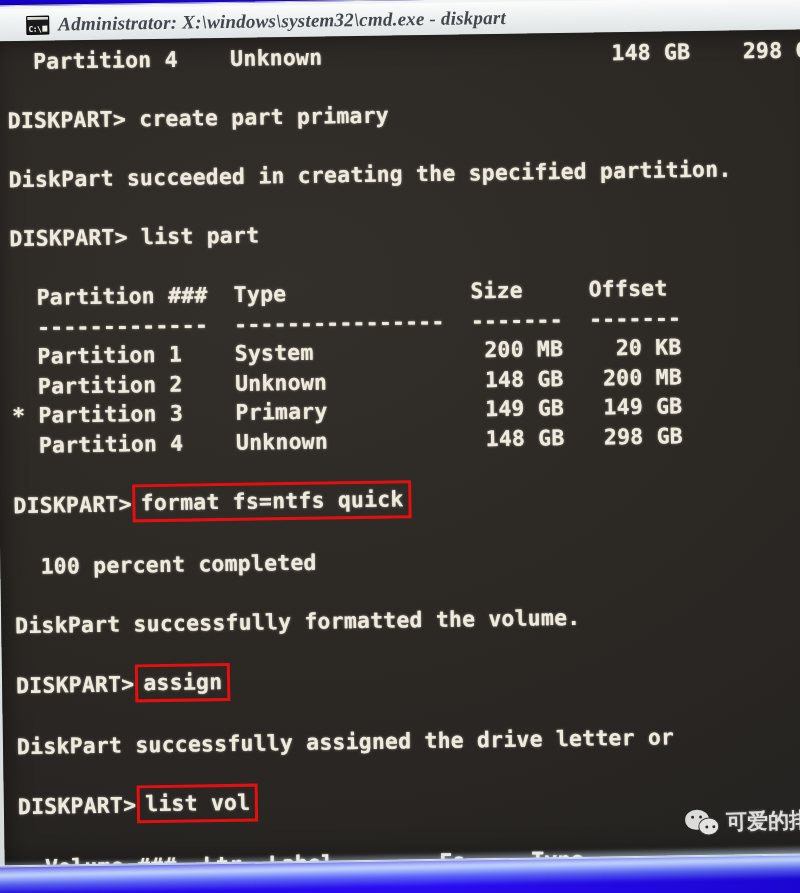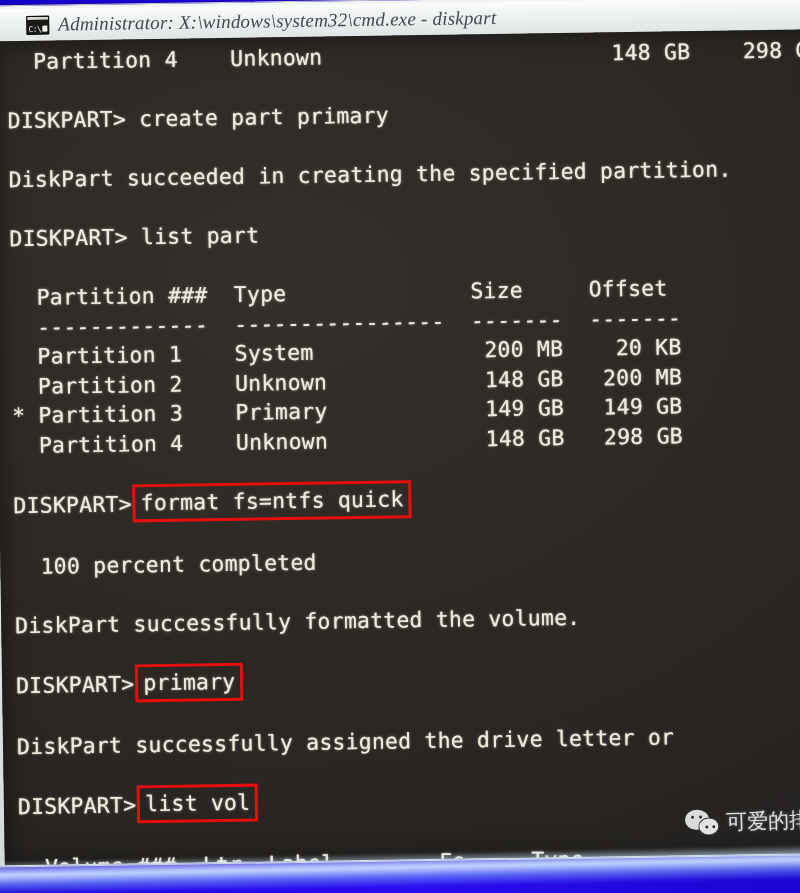--- a/index.html
+++ b/index.html
@@ -10,20 +10,21 @@
     font-family:"DejaVu Sans Mono", monospace;
     position:relative;
   }
 
   
   #photo{
     position:absolute;inset:0;
     background:
       linear-gradient(100deg,#1400c8 0%,#2206e6 28%,#2a0cf0 60%,#1b05d2 100%);
     overflow:hidden;
+    font-weight:bold;
   }
   
   #glare{
     position:absolute;left:-60px;right:-60px;bottom:6px;height:34px;
     background:linear-gradient(180deg,rgba(255,255,255,0) 0%,rgba(210,235,255,.92) 42%,rgba(140,190,255,.5) 70%,rgba(30,10,210,0) 100%);
     transform:rotate(-1.15deg);
     filter:blur(1.2px);
     pointer-events:none;
   }
 
@@ -172,21 +173,21 @@
         <div class="row" id="part-row-2">  Partition 2    Unknown            148 GB   200 MB</div>
         <div class="row" id="part-row-3">* Partition 3    Primary            149 GB   149 GB</div>
         <div class="row" id="part-row-4">  Partition 4    Unknown            148 GB   298 GB</div>
         <div class="row blank" id="blank-5"> </div>
         <div class="row" id="cmd-format"><span class="seg">DISKPART&gt;</span><span class="seg boxed">format fs=ntfs quick</span></div>
         <div class="row blank" id="blank-6"> </div>
         <div class="row" id="msg-percent">  100 percent completed</div>
         <div class="row blank" id="blank-7"> </div>
         <div class="row" id="msg-format-ok">DiskPart successfully formatted the volume.</div>
         <div class="row blank" id="blank-8"> </div>
-        <div class="row" id="cmd-assign"><span class="seg">DISKPART&gt;</span><span class="seg boxed">primary</span></div>
+        <div class="row" id="cmd-assign"><span class="seg">DISKPART&gt;</span><span class="seg boxed">assign</span></div>
         <div class="row blank" id="blank-9"> </div>
         <div class="row" id="msg-assign-ok">DiskPart successfully assigned the drive letter or</div>
         <div class="row blank" id="blank-10"> </div>
         <div class="row" id="cmd-list-vol"><span class="seg">DISKPART&gt;</span><span class="seg boxed">list vol</span></div>
         <div class="row blank" id="blank-11"> </div>
         <div class="row" id="vol-header">  Volume ###  Ltr  Label        Fs     Type</div>
       </div>
 
     <div id="watermark">
       <div id="wechat-icon">

